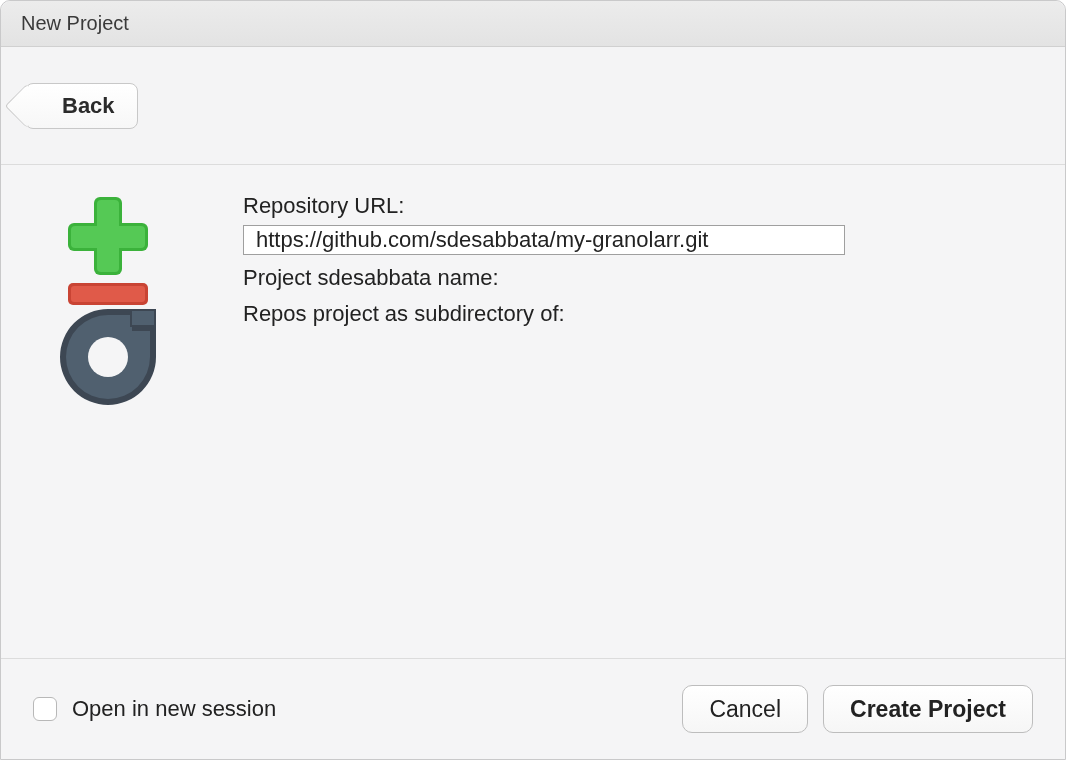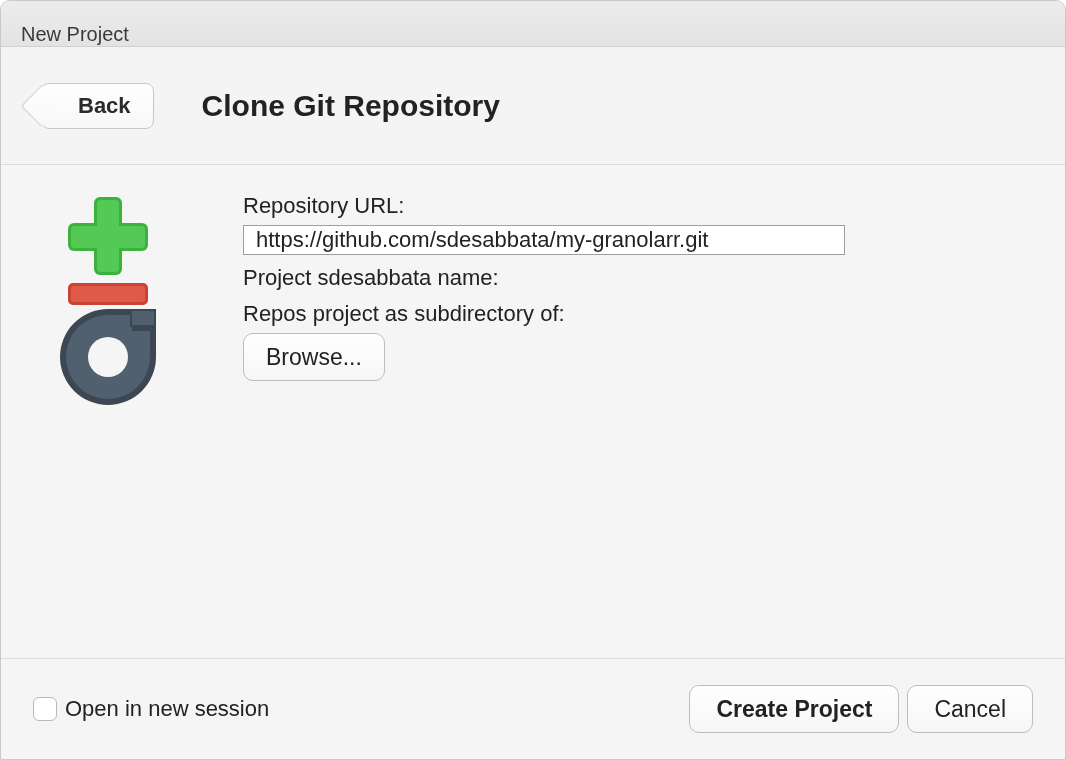--- a/index.html
+++ b/index.html
@@ -10,31 +10,31 @@
     display: flex; flex-direction: column;
     border: 1px solid #c9c9ca;
     border-radius: 10px 10px 0 0;
     position: relative;
   }
   .titlebar {
     height: 46px;
     background: linear-gradient(#ececec, #e3e3e3);
     border-bottom: 1px solid #d0d0d0;
     border-radius: 10px 10px 0 0;
-    display: flex; align-items: flex-end;
+    display: flex; align-items: center;
     padding: 0 20px;
     font-size: 20px;
     color: #3a3a3a;
   }
   .header {
     height: 118px;
     background: #f4f4f5;
     border-bottom: 1px solid #dcdcdc;
     display: flex; align-items: center;
-    padding: 0 40px;
+    padding: 0 24px;
     gap: 48px;
   }
   .back-btn {
     position: relative;
     height: 46px;
     display: flex; align-items: center;
     padding: 0 22px 0 36px;
     background: linear-gradient(#ffffff,#f7f7f7);
     border: 1px solid #c8c8c8;
     border-radius: 8px;
@@ -102,21 +102,21 @@
     border-radius: 10px;
     background: linear-gradient(#ffffff,#f6f6f6);
     font-size: 23px;
     color: #222;
     cursor: pointer;
   }
   .footer {
     height: 100px;
     display: flex; align-items: center;
     padding: 0 32px;
-    gap: 8px;
+    gap: 15px;
   }
   .checkbox {
     width: 24px; height: 24px;
     border: 1.5px solid #b8b8b8;
     border-radius: 6px;
     background: #fff;
     cursor: pointer;
   }
   .checkbox-label {
     font-size: 22px;
@@ -141,21 +141,20 @@
 <div class="window">
 
   <div class="titlebar">
     <span>New Project</span>
   </div>
 
   <div class="header">
     <div class="back-btn">
       <span>Back</span>
     </div>
-    <div class="page-title">Clone Git Repository</div>
   </div>
 
   <div class="content">
     <div class="icon-col">
       <span>
         <svg width="120" height="210" viewBox="0 0 120 210">
 
           <g>
             <rect x="46" y="0" width="28" height="78" rx="6" fill="#3bb23b"></rect>
             <rect x="20" y="26" width="80" height="28" rx="6" fill="#3bb23b"></rect>
@@ -183,26 +182,25 @@
 
     <div class="form-col">
 
       <div class="field-label">Repository URL:</div>
       <input class="text-input" type="text" value="https://github.com/sdesabbata/my-granolarr.git" style="">
 
       <div class="field-label">Project sdesabbata name:</div>
 
       <div class="field-label">Repos project as subdirectory of:</div>
       <div class="row">
-        <button class="browse-btn">Browse...</button>
       </div>
 
     </div>
   </div>
 
   <div class="footer">
     <div class="checkbox"></div>
     <div class="checkbox-label">Open in new session</div>
+    <button class="footer-btn">Cancel</button>
     <button class="footer-btn primary">Create Project</button>
-    <button class="footer-btn">Cancel</button>
   </div>
 
 </div>
 
 </body></html>

